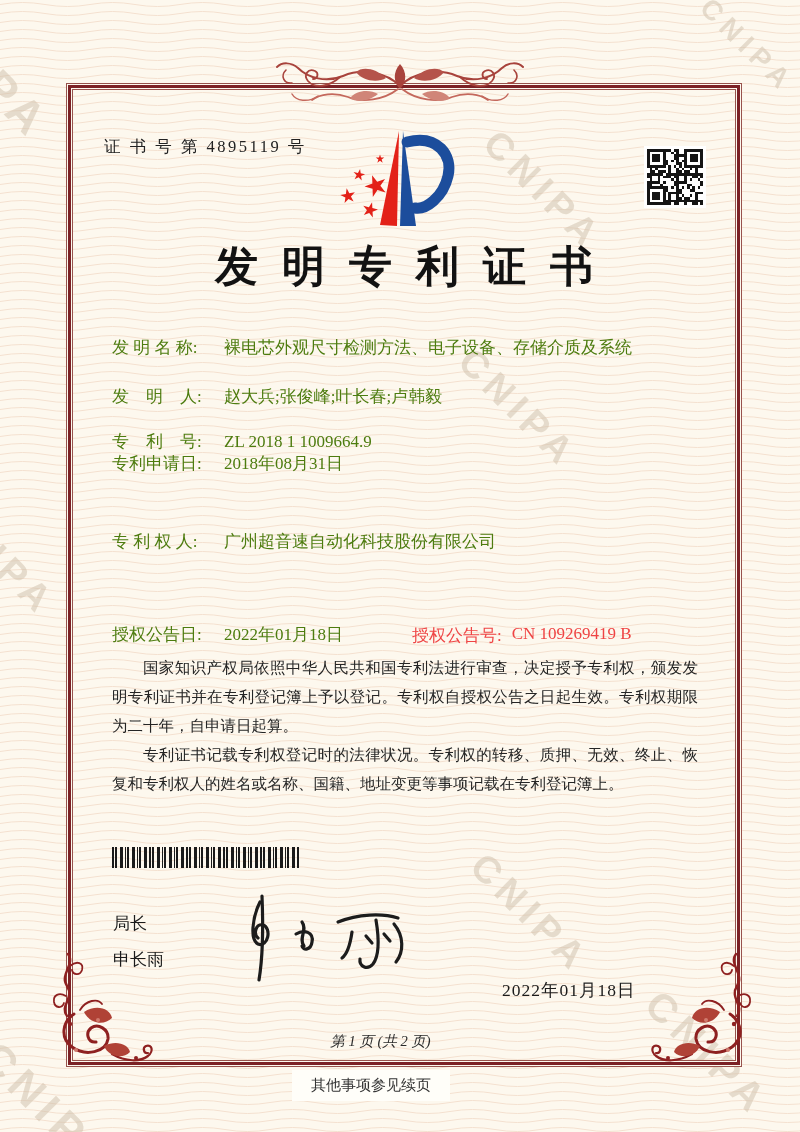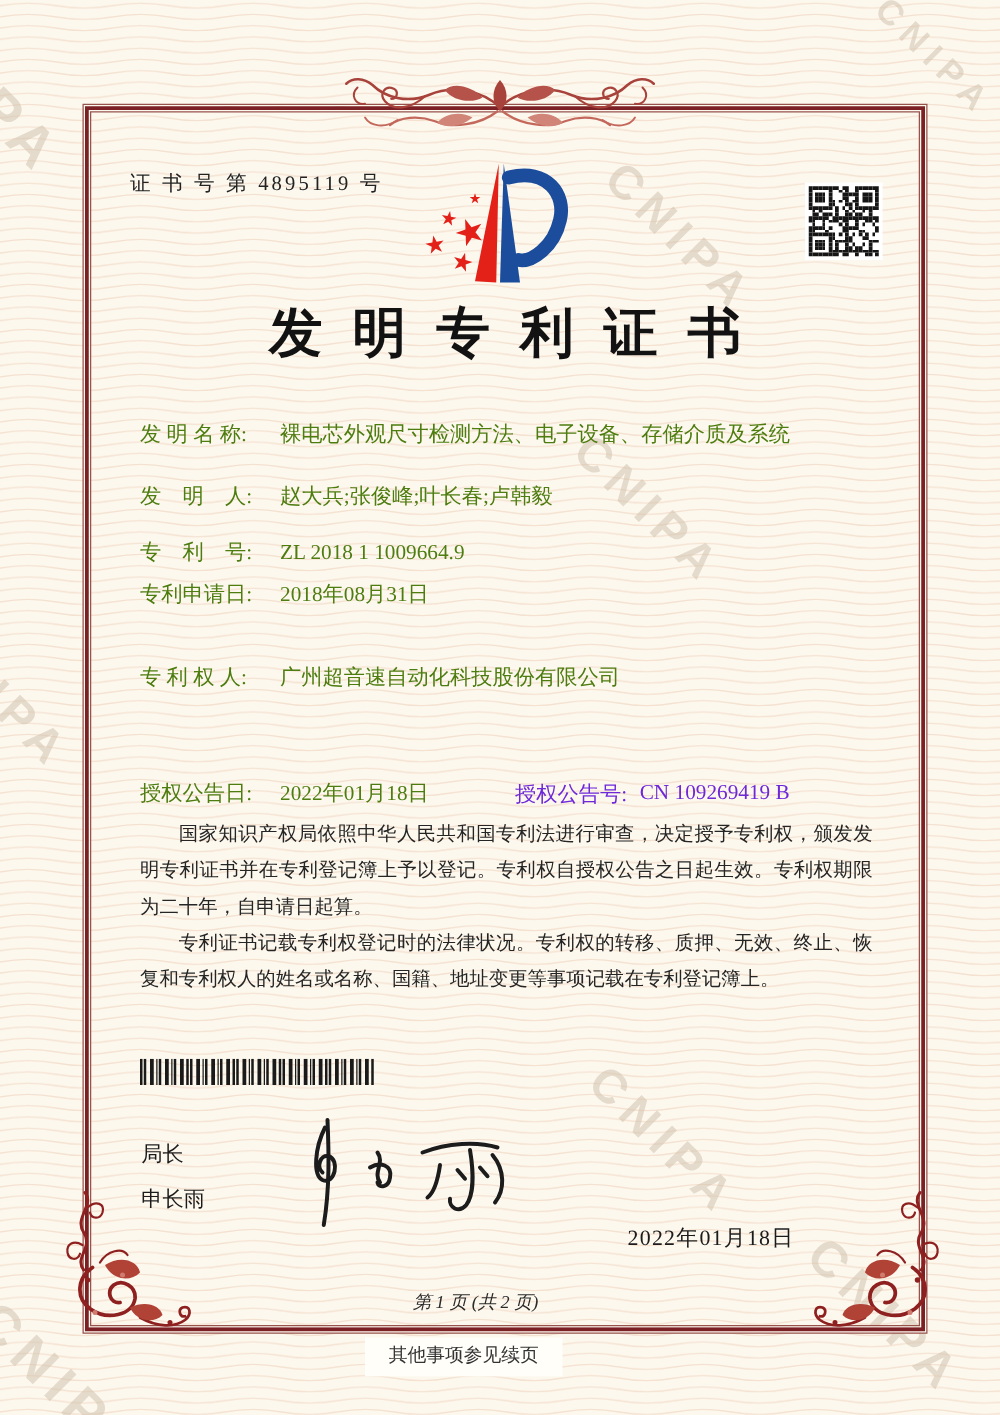--- a/index.html
+++ b/index.html
@@ -44,21 +44,21 @@
   .qr i.on{background:#151515;}
   .doc-title{
     position:absolute;left:68px;top:238px;width:672px;
     text-align:center;font-size:43px;font-weight:bold;color:#121212;
     letter-spacing:24px;text-indent:24px;white-space:nowrap;
   }
   .field-row{position:absolute;left:112px;font-size:17px;line-height:1.32;color:#4d7c0f;}
   .field-label{display:inline-block;width:112px;vertical-align:top;}
   .field-value{display:inline-block;vertical-align:top;max-width:505px;}
   .field-value.addr{max-width:452px;}
-  .grant2{position:absolute;left:412px;top:624px;font-size:17px;color:#6d28d9;}
+  .grant2{position:absolute;left:412px;top:624px;font-size:17px;color:#ef4444;}
   .grant2 .field-label{width:auto;margin-right:10px;}
   .paras{position:absolute;left:112px;top:654px;width:586px;}
   .paras p{
     margin:0;font-size:15.5px;line-height:1.87;text-indent:2em;
     text-align:justify;color:#252525;
   }
   .barcode{
     position:absolute;left:112px;top:847px;width:208px;height:21px;
     display:flex;align-items:stretch;overflow:hidden;
   }
@@ -612,21 +612,21 @@
 
   <div class="field-row" style="top:337px;">
     <span class="field-label">发 明 名 称:</span><span class="field-value">裸电芯外观尺寸检测方法、电子设备、存储介质及系统</span>
   </div>
   <div class="field-row" style="top:386px;">
     <span class="field-label">发　明　人:</span><span class="field-value">赵大兵;张俊峰;叶长春;卢韩毅</span>
   </div>
   <div class="field-row" style="top:431px;">
     <span class="field-label">专　利　号:</span><span class="field-value">ZL 2018 1 1009664.9</span>
   </div>
-  <div class="field-row" style="top:465px;">
+  <div class="field-row" style="top:453px;">
     <span class="field-label">专利申请日:</span><span class="field-value">2018年08月31日</span>
   </div>
   <div class="field-row" style="top:531px;">
     <span class="field-label">专 利 权 人:</span><span class="field-value">广州超音速自动化科技股份有限公司</span>
   </div>
   <div class="field-row" style="top:624px;">
     <span class="field-label">授权公告日:</span><span class="field-value">2022年01月18日</span>
   </div>
   <div class="grant2">
     <span class="field-label">授权公告号:</span><span class="field-value">CN 109269419 B</span>

